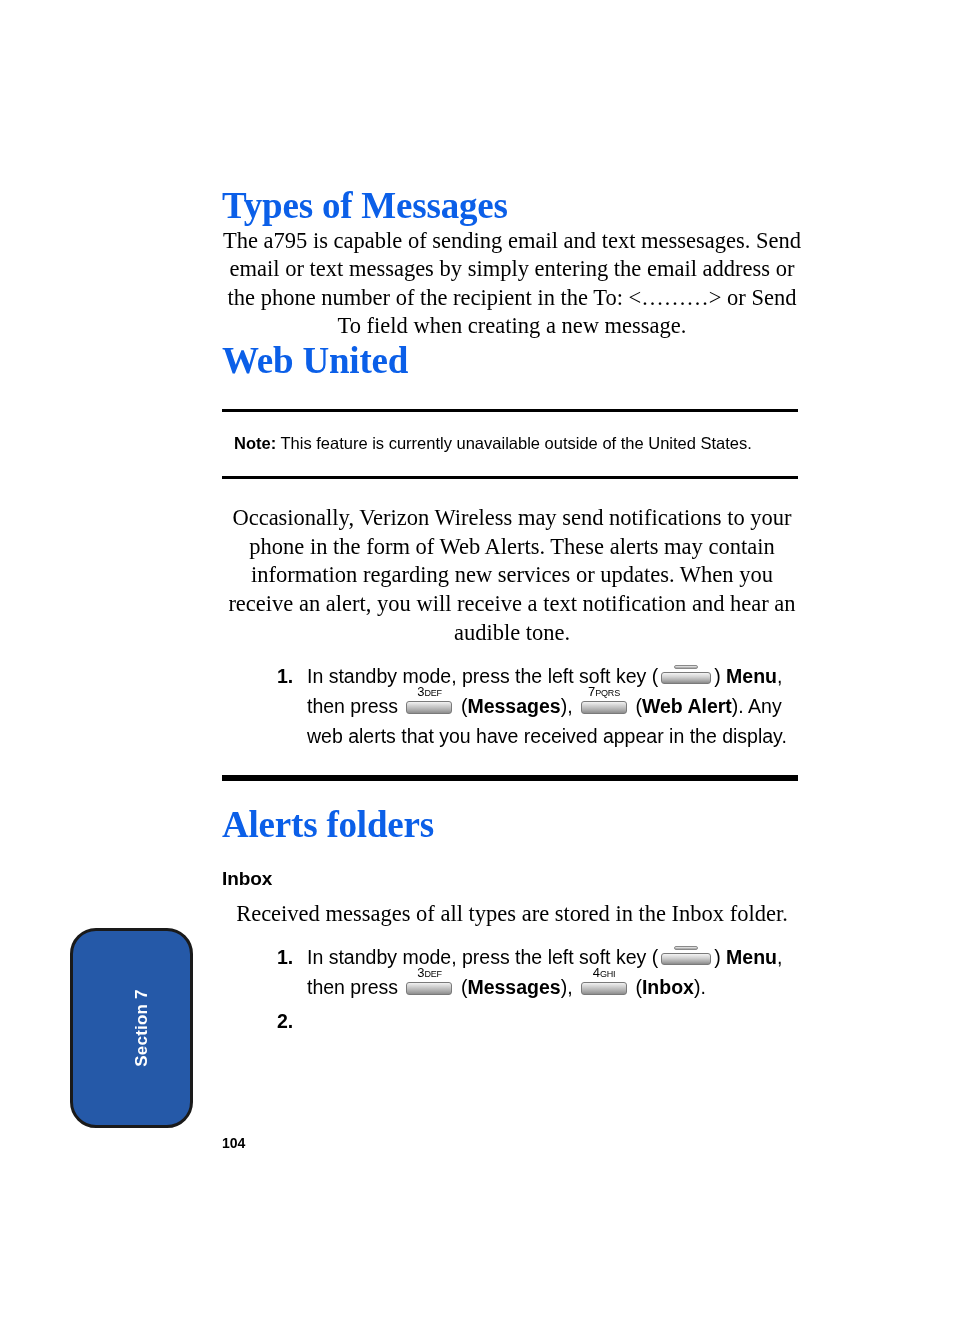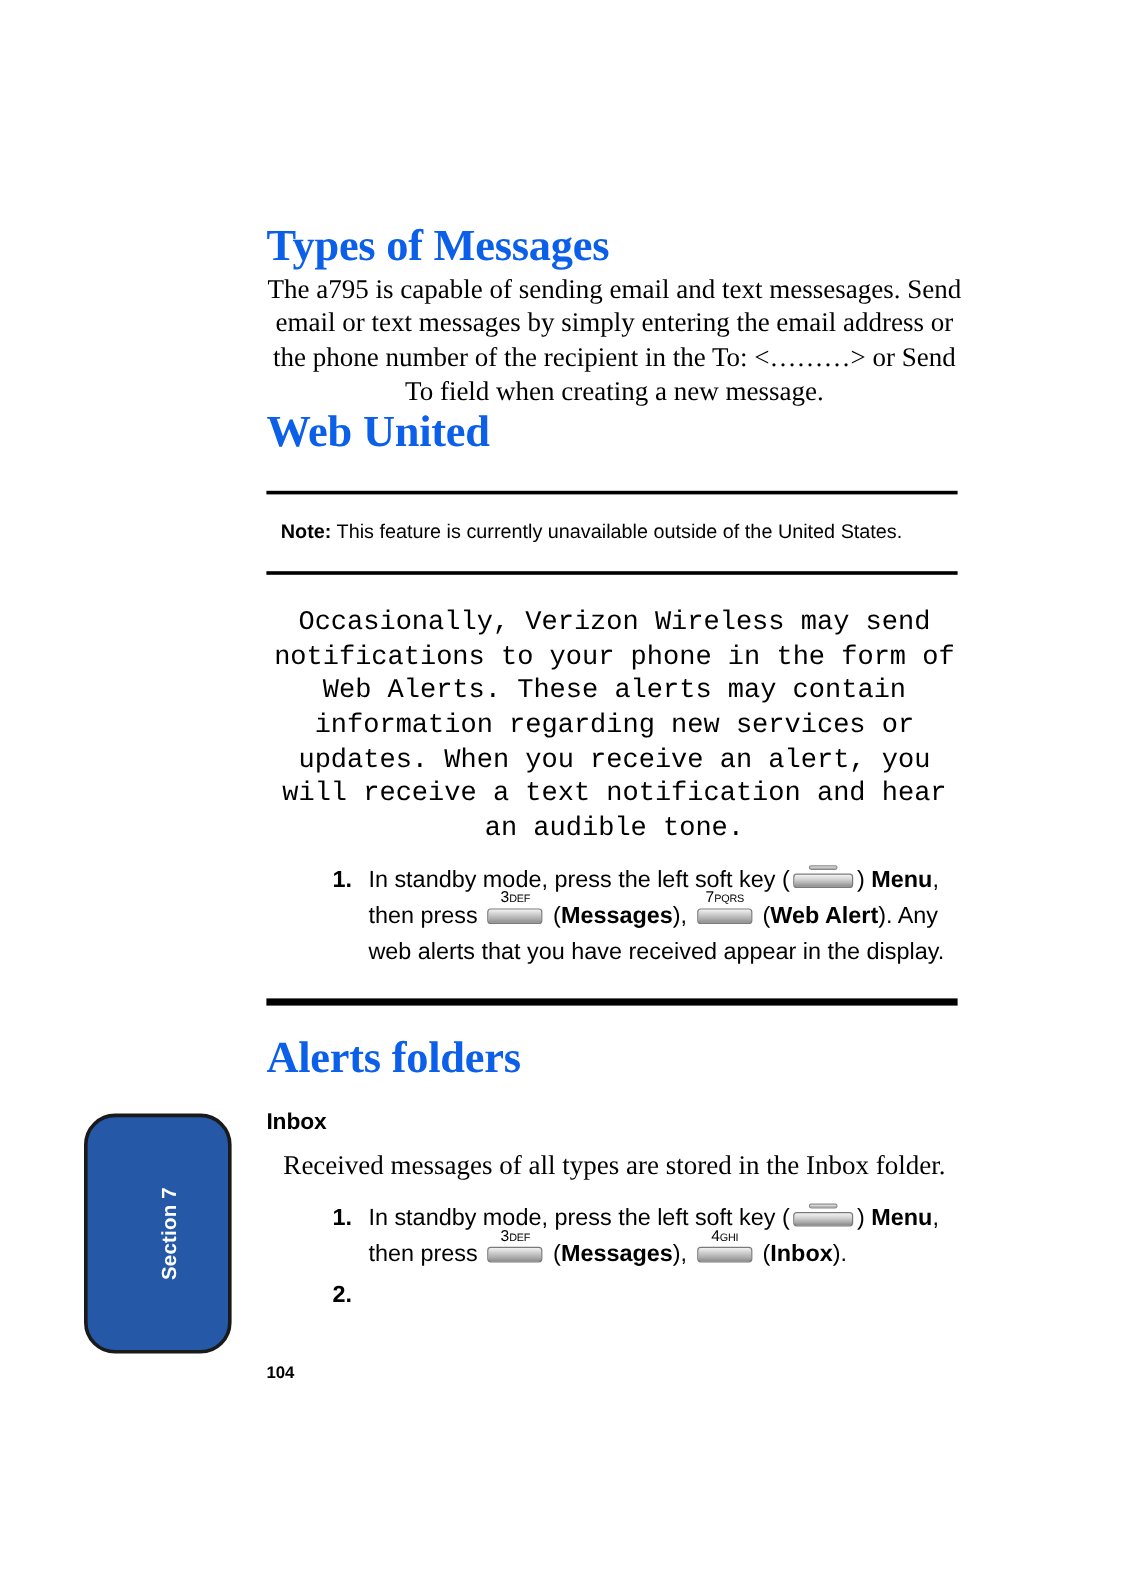--- a/index.html
+++ b/index.html
@@ -200,21 +200,21 @@
     <h1 class="heading h-web">Web United</h1>
 
     <div class="note-block">
       <div class="note-rule"></div>
       <p class="note-text">
         <b>Note:</b><span> This feature is currently unavailable outside of the United States.</span>
       </p>
       <div class="note-rule"></div>
     </div>
 
-    <p class="body" style="margin-top:25px;font-family:Liberation Mono, monospace;">Occasionally, Verizon Wireless may send notifications to your phone in the form of Web Alerts. These alerts may contain information regarding new services or updates. When you receive an alert, you will receive a text notification and hear an audible tone.</p>
+    <p class="body" style="margin-top:25px;">Occasionally, Verizon Wireless may send notifications to your phone in the form of Web Alerts. These alerts may contain information regarding new services or updates. When you receive an alert, you will receive a text notification and hear an audible tone.</p>
 
     <ol class="steps">
       <li>
         <span class="num">1.</span><span>In standby mode, press the left soft key (</span><span class="softkey"><span class="dash"></span></span><span>) </span><b>Menu</b><span>, then press </span><span class="key"><span class="key-cap"><span>3</span><span class="sub">DEF</span></span></span><span> (</span><b>Messages</b><span>), </span><span class="key"><span class="key-cap"><span>7</span><span class="sub">PQRS</span></span></span><span> (</span><b>Web Alert</b><span>). Any web alerts that you have received appear in the display.</span>
       </li>
     </ol>
 
     <div class="note-block" style="margin-top:24px;">
       <div class="note-rule"></div>
       <div class="note-rule"></div>

